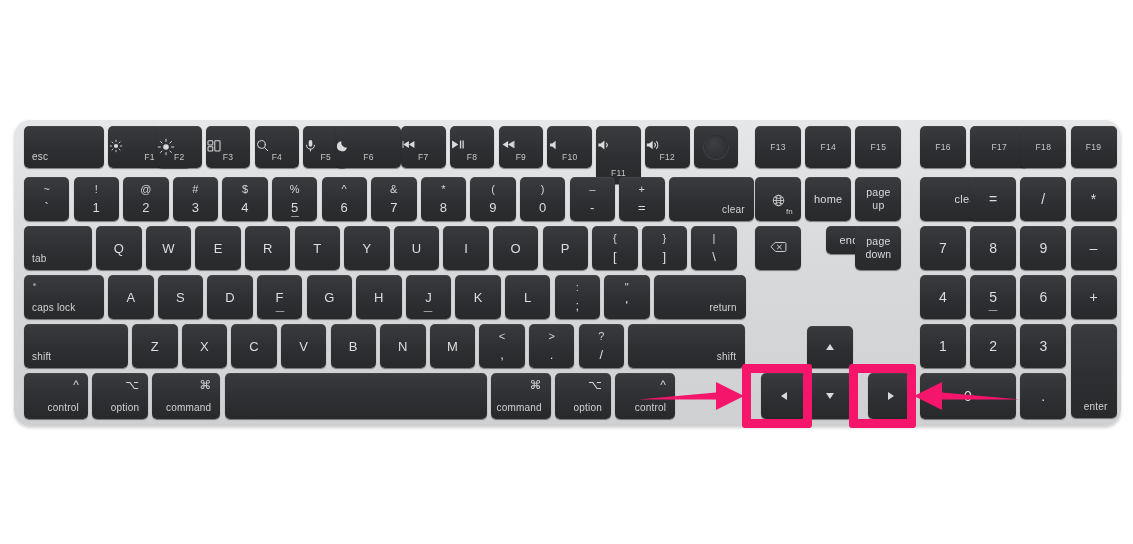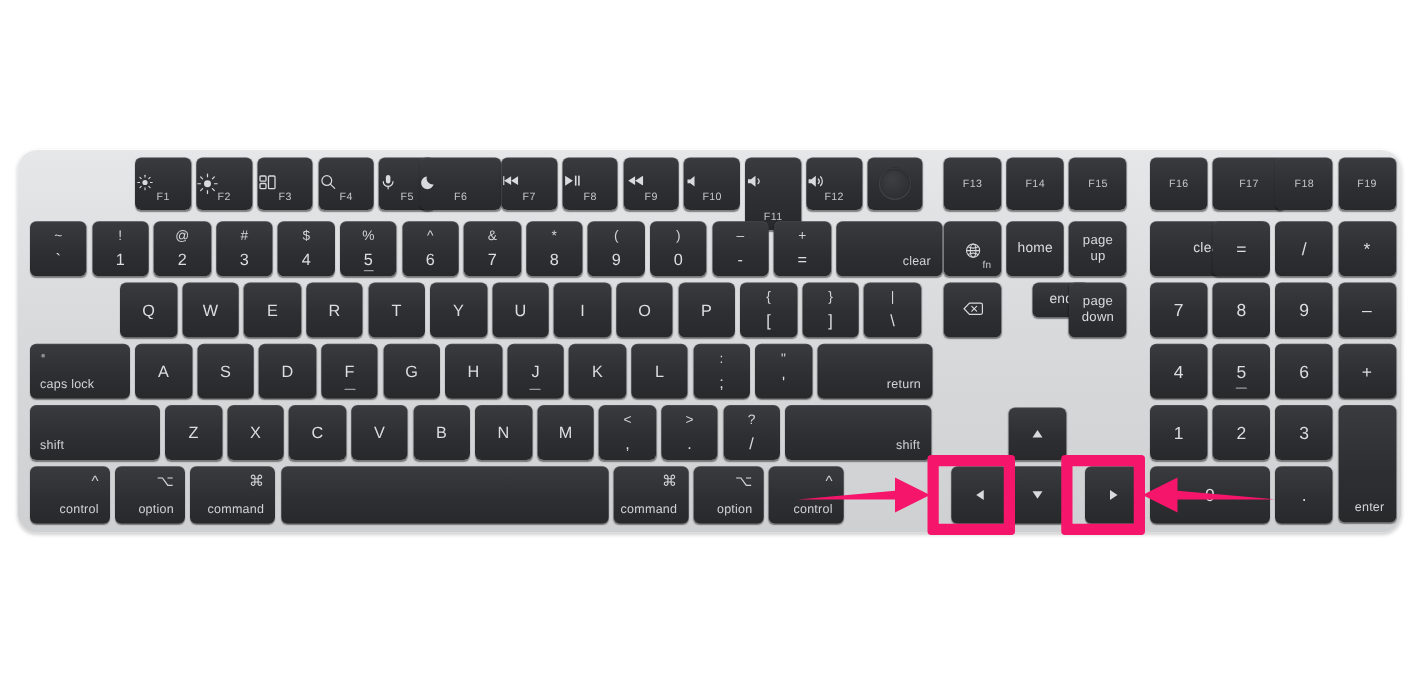--- a/index.html
+++ b/index.html
@@ -81,21 +81,24 @@
   .hl{position:absolute;border:9px solid #f5166b;border-radius:3px;box-sizing:border-box;}
   .arrowsvg{position:absolute;}
 </style>
 </head>
 <body>
 
 <div id="stage">
 
   <div id="keyboard">
     <div id="keysurface">
-        <div class="key" style="left: 94.2px; top: 7px; width: 44.6px; height: 42px;">
+        <div class="key" style="left: 10px; top: 7px; width: 80px; height: 42px;">
+          <div class="lbl bl">esc</div>
+        </div>
+        <div class="key" style="left: 94.2px; top: 7px; width: 44.6px; height: 42px; padding-left: 38px;">
           <div class="ficon" style="position: absolute;"><svg width="16" height="16" viewBox="0 0 20 20">
               <circle cx="10" cy="10" r="2.6" fill="#d9dadc"></circle>
               <line x1="15.40" y1="10.00" x2="17.20" y2="10.00" stroke="#d9dadc" stroke-width="1.1" stroke-linecap="round"></line>
               <line x1="13.82" y1="13.82" x2="15.09" y2="15.09" stroke="#d9dadc" stroke-width="1.1" stroke-linecap="round"></line>
               <line x1="10.00" y1="15.40" x2="10.00" y2="17.20" stroke="#d9dadc" stroke-width="1.1" stroke-linecap="round"></line>
               <line x1="6.18" y1="13.82" x2="4.91" y2="15.09" stroke="#d9dadc" stroke-width="1.1" stroke-linecap="round"></line>
               <line x1="4.60" y1="10.00" x2="2.80" y2="10.00" stroke="#d9dadc" stroke-width="1.1" stroke-linecap="round"></line>
               <line x1="6.18" y1="6.18" x2="4.91" y2="4.91" stroke="#d9dadc" stroke-width="1.1" stroke-linecap="round"></line>
               <line x1="10.00" y1="4.60" x2="10.00" y2="2.80" stroke="#d9dadc" stroke-width="1.1" stroke-linecap="round"></line>
               <line x1="13.82" y1="6.18" x2="15.09" y2="4.91" stroke="#d9dadc" stroke-width="1.1" stroke-linecap="round"></line>
@@ -292,20 +295,23 @@
         </div>
         <div class="key" style="left: 956.2px; top: 58px; width: 46px; height: 44px;">
           <div class="lbl c big">=</div>
         </div>
         <div class="key" style="left: 1006.4px; top: 58px; width: 46px; height: 44px;">
           <div class="lbl c big">/</div>
         </div>
         <div class="key" style="left: 1056.6px; top: 58px; width: 46px; height: 44px;">
           <div class="lbl c big">*</div>
         </div>
+        <div class="key" style="left: 10px; top: 107px; width: 68px; height: 44px;">
+          <div class="lbl bl">tab</div>
+        </div>
         <div class="key" style="left: 82.2px; top: 107px; width: 45.4px; height: 44px;">
           <div class="lbl c">Q</div>
         </div>
         <div class="key" style="left: 131.8px; top: 107px; width: 45.4px; height: 44px;">
           <div class="lbl c">W</div>
         </div>
         <div class="key" style="left: 181.4px; top: 107px; width: 45.4px; height: 44px;">
           <div class="lbl c">E</div>
         </div>
         <div class="key" style="left: 231px; top: 107px; width: 45.4px; height: 44px;">

